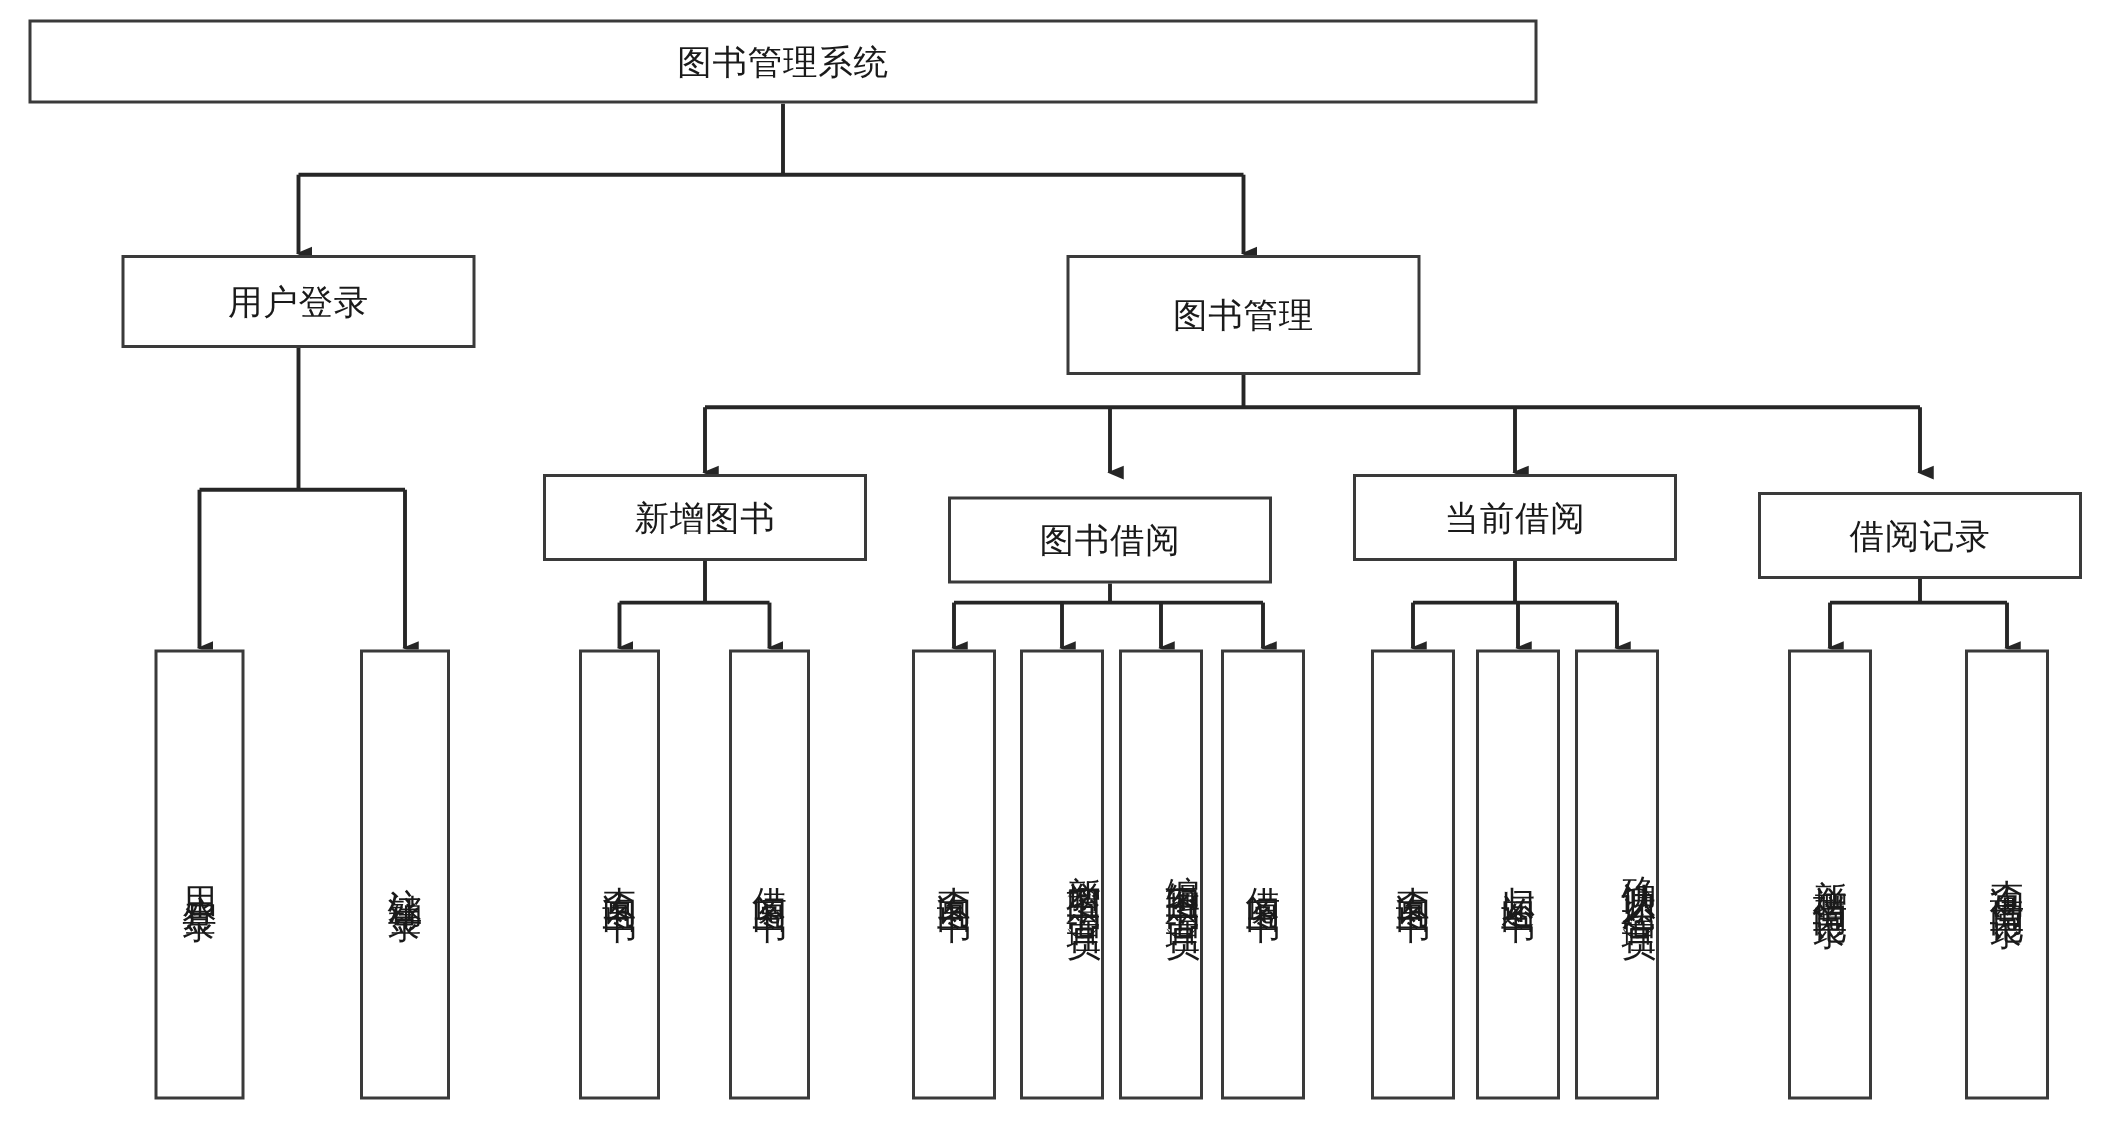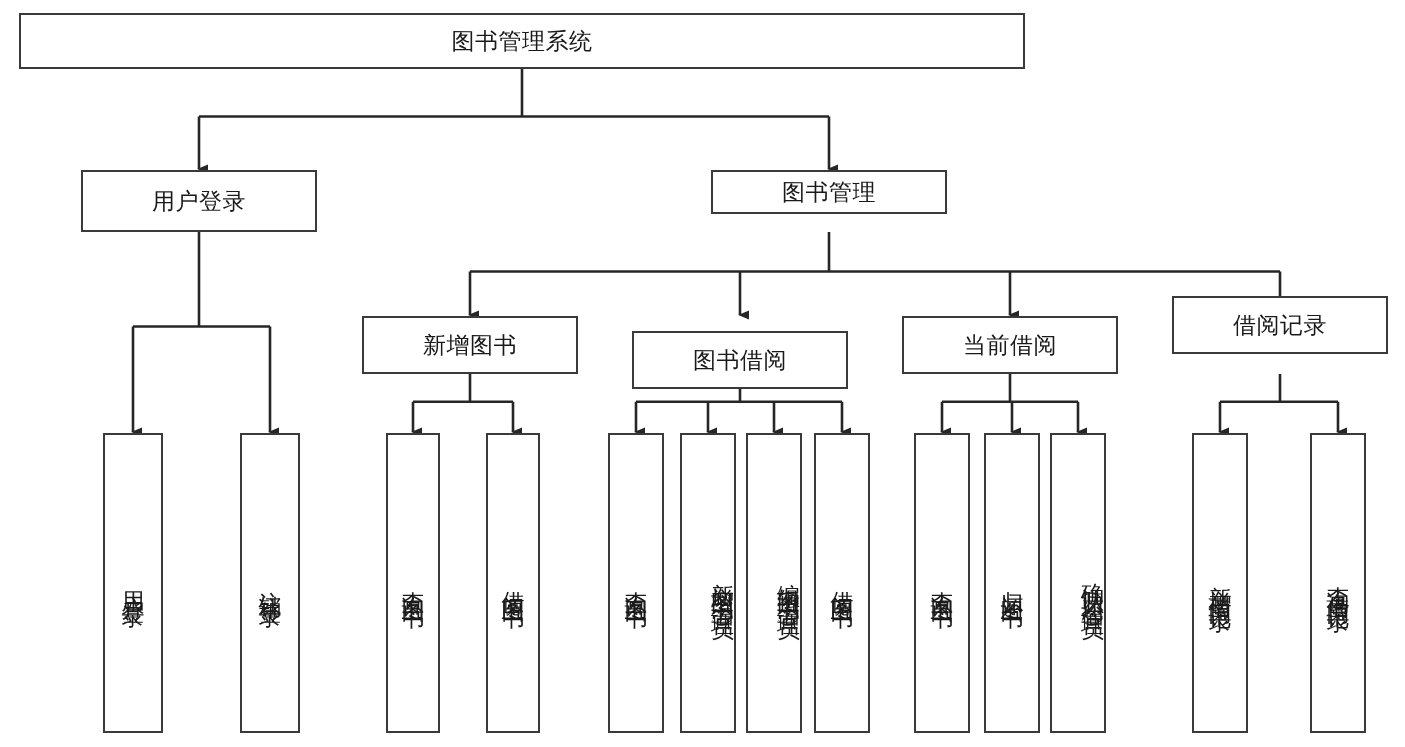--- a/index.html
+++ b/index.html
@@ -113,33 +113,33 @@
       </g>
   </svg>
 
   <div id="nodes">
       <div class="node horiz" style="left: 19px; top: 13px; width: 1006px; height: 56px;">
         <span class="node-label">图书管理系统</span>
       </div>
       <div class="node horiz" style="left: 81px; top: 170px; width: 236px; height: 62px;">
         <span class="node-label">用户登录</span>
       </div>
-      <div class="node horiz" style="left: 711px; top: 170px; width: 236px; height: 44px;">
+      <div class="node horiz" style="left: 711px; top: 170px; width: 236px; height: 80px;">
         <span class="node-label">图书管理</span>
       </div>
       <div class="node horiz" style="left: 362px; top: 316px; width: 216px; height: 58px;">
         <span class="node-label">新增图书</span>
       </div>
       <div class="node horiz" style="left: 632px; top: 316px; width: 216px; height: 58px; margin-top: 15px;">
         <span class="node-label">图书借阅</span>
       </div>
       <div class="node horiz" style="left: 902px; top: 316px; width: 216px; height: 58px;">
         <span class="node-label">当前借阅</span>
       </div>
-      <div class="node horiz" style="left: 1172px; top: 296px; width: 216px; height: 58px;">
+      <div class="node horiz" style="left: 1172px; top: 328px; width: 216px; height: 58px;">
         <span class="node-label">借阅记录</span>
       </div>
       <div class="node vert centered" style="left: 103px; top: 433px; width: 60px; height: 300px;">
         <span class="node-label">用户登录</span>
       </div>
       <div class="node vert centered" style="left: 240px; top: 433px; width: 60px; height: 300px;">
         <span class="node-label">注销登录</span>
       </div>
       <div class="node vert centered" style="left: 386px; top: 433px; width: 54px; height: 300px;">
         <span class="node-label">查询图书</span>

